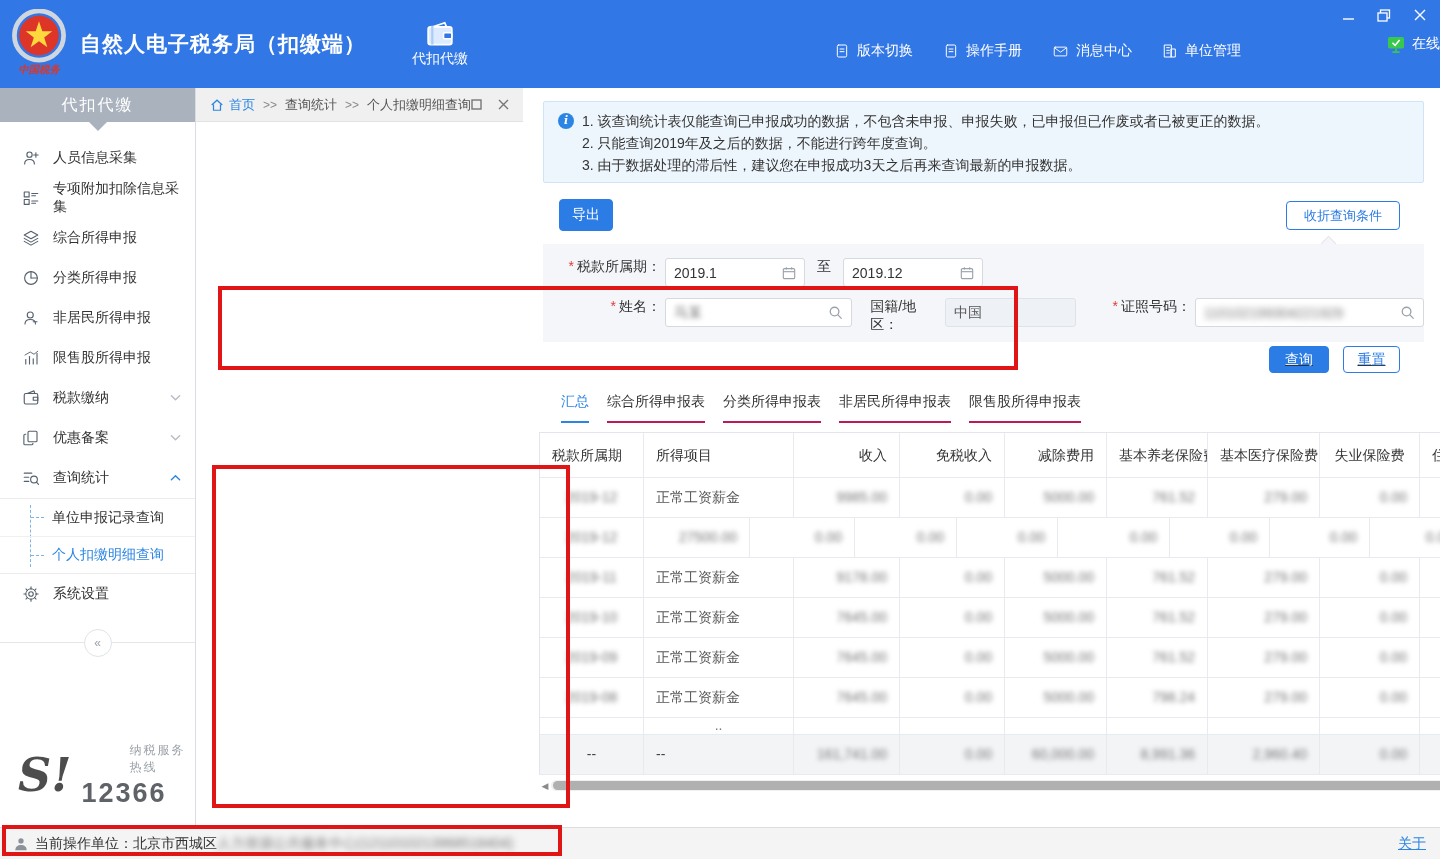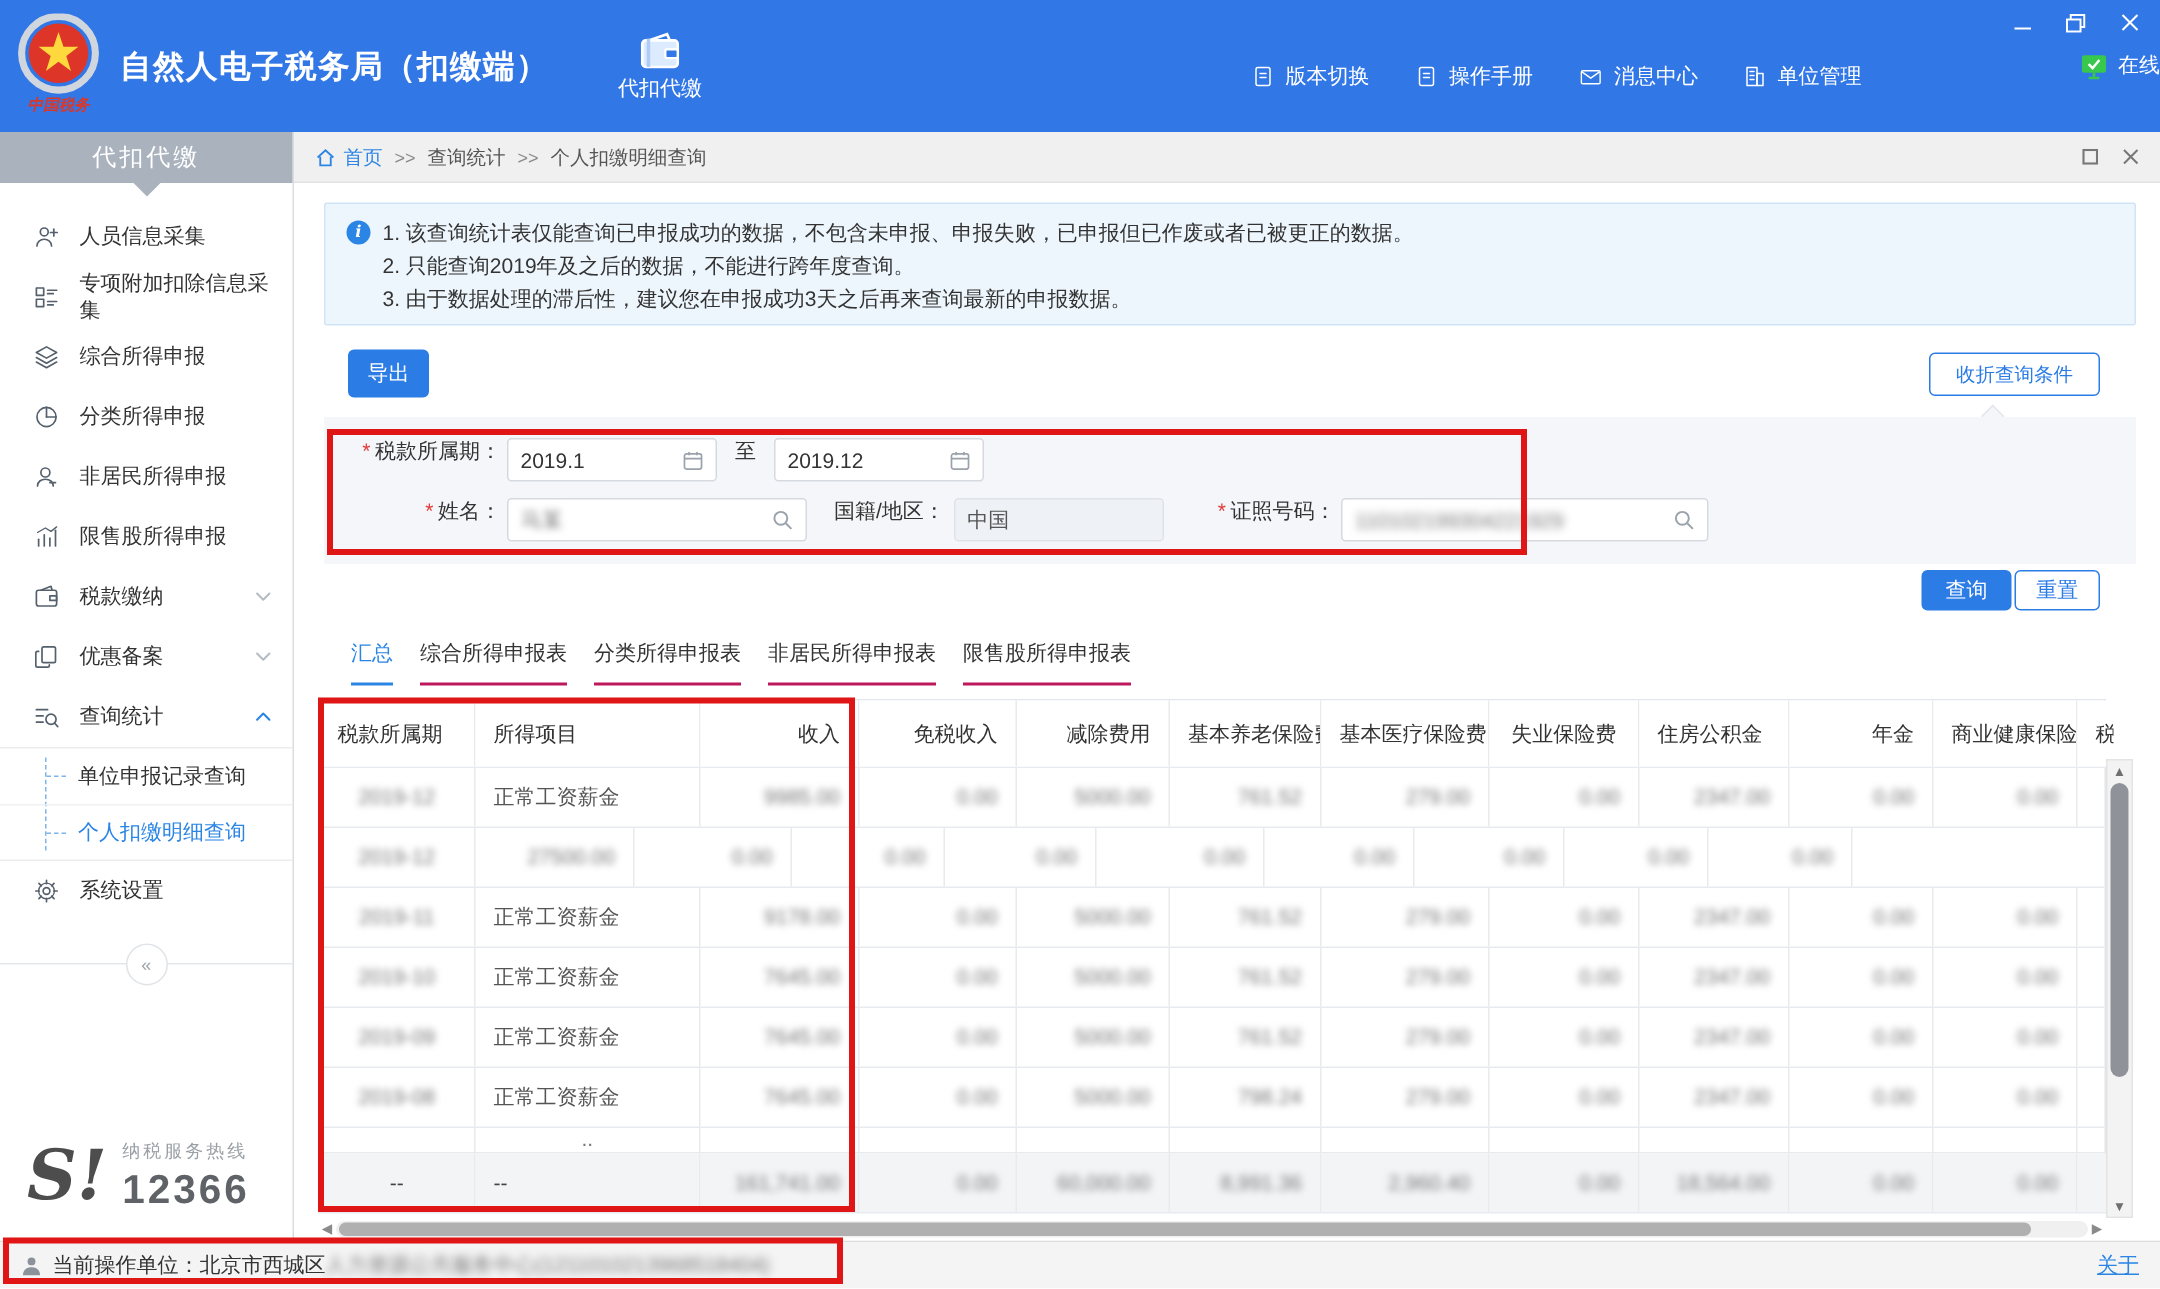--- a/index.html
+++ b/index.html
@@ -35,25 +35,25 @@
   .submenu:before { content:""; position:absolute; left:30px; top:6px; bottom:6px; border-left:1px dashed #7fb4e8; }
   .sub-item { height:37px; display:flex; align-items:center; padding-left:52px; font-size:14px; color:#333; cursor:pointer; position:relative; }
   .sub-item + .sub-item { border-top:1px solid #f0f0f0; }
   .sub-item:before { content:""; position:absolute; left:31px; width:13px; border-top:1px dashed #7fb4e8; }
   .sub-item.active { color:#2b85e4; }
   .collapse-row { position:relative; height:30px; margin-top:14px; }
   .collapse-row:before { content:""; position:absolute; left:0; right:0; top:14px; border-top:1px solid #e4e7ea; }
   .collapse-btn { position:absolute; left:50%; top:1px; margin-left:-14px; width:28px; height:28px; border:1px solid #e0e3e7; border-radius:50%; background:#fff; color:#9aa2ab; font-size:12px; display:flex; align-items:center; justify-content:center; cursor:pointer; }
   .hotline { margin-top:auto; padding:0 0 18px 18px; display:flex; align-items:center; gap:10px; }
   .hotline-mark { font-family:"DejaVu Serif",serif; font-style:italic; font-weight:bold; font-size:46px; color:#4d4d4d; line-height:0.9; }
-  .hotline-caption { color:#9aa0a6; font-size:12px; letter-spacing:2px; }
+  .hotline-caption { color:#9aa0a6; font-size:12px; letter-spacing:2px;margin-left:48px; }
   .hotline-number { color:#5f6368; font-size:27px; font-weight:bold; letter-spacing:2px; margin-top:2px; }
 
   
-  .main { flex:1; display:flex; flex-direction:column; min-width:0; }
+  .main { flex:1; display:flex; flex-direction:row; min-width:0; }
   .breadcrumb-bar { height:34px; background:#f0f0f0; border-bottom:1px solid #e2e2e2; display:flex; align-items:center; padding:0 14px; font-size:13px; color:#555; flex-shrink:0; }
   .breadcrumb-bar .crumb-home { color:#2b85e4; display:flex; align-items:center; gap:5px; cursor:pointer; }
   .crumb-sep { margin:0 8px; color:#8a8a8a; font-size:12px; }
   .pane-controls { margin-left:auto; display:flex; gap:16px; color:#777; }
   .pane-controls span { cursor:pointer; display:flex; }
 
   .content { flex:1; position:relative; background:#fff; }
 
   .notice { position:absolute; left:20px; right:16px; top:13px; height:82px; background:#eef6fd; border:1px solid #cfe5f7; border-radius:2px; padding:8px 14px 0 14px; font-size:14px; color:#333; }
   .notice-line { line-height:22px; display:flex; align-items:flex-start; padding-left:24px; }
@@ -71,21 +71,21 @@
   .q-row { position:absolute; left:0; right:0; display:flex; align-items:flex-start; }
   .q-row1 { top:14px; } .q-row2 { top:54px; }
   .q-label { width:118px; text-align:right; color:#333; font-size:14px; flex-shrink:0; }
   .q-label.req:before { content:"*"; color:#e23c39; margin-right:3px; }
   .fld { height:29px; background:#fff; border:1px solid #d5d9e0; border-radius:3px; display:flex; align-items:center; padding:0 8px; font-size:14px; color:#333; position:relative; cursor:text; }
   .fld .ficon { margin-left:auto; color:#9aa2ab; display:flex; }
   .fld.disabled { background:#eef1f5; border-color:#dfe3e8; color:#555; cursor:default; }
   .blur2 { filter:blur(2.5px); color:#777; }
   .blur3 { filter:blur(3px); color:#777; }
 
-  .action-btns { position:absolute; right:40px; top:258px; display:flex; gap:2px; }
+  .action-btns { position:absolute; right:40px; top:258px; display:flex; gap:14px;text-decoration:underline; }
   .search-btn { width:60px; height:27px; }
   .reset-btn { width:57px; height:27px; }
 
   .tabs { position:absolute; left:38px; top:305px; display:flex; gap:18px; }
   .tab { font-size:14px; color:#333; padding-bottom:10px; border-bottom:2px solid #be185d; cursor:pointer;text-align:center; }
   .tab.active { color:#2b85e4; border-bottom-color:#2b85e4; }
 
   
   .grid { position:absolute; left:16px; top:344px; width:1192px; border:1px solid #e2e5ea; border-bottom:none; }
   .grow { display:flex; border-bottom:1px solid #e7eaee; }

